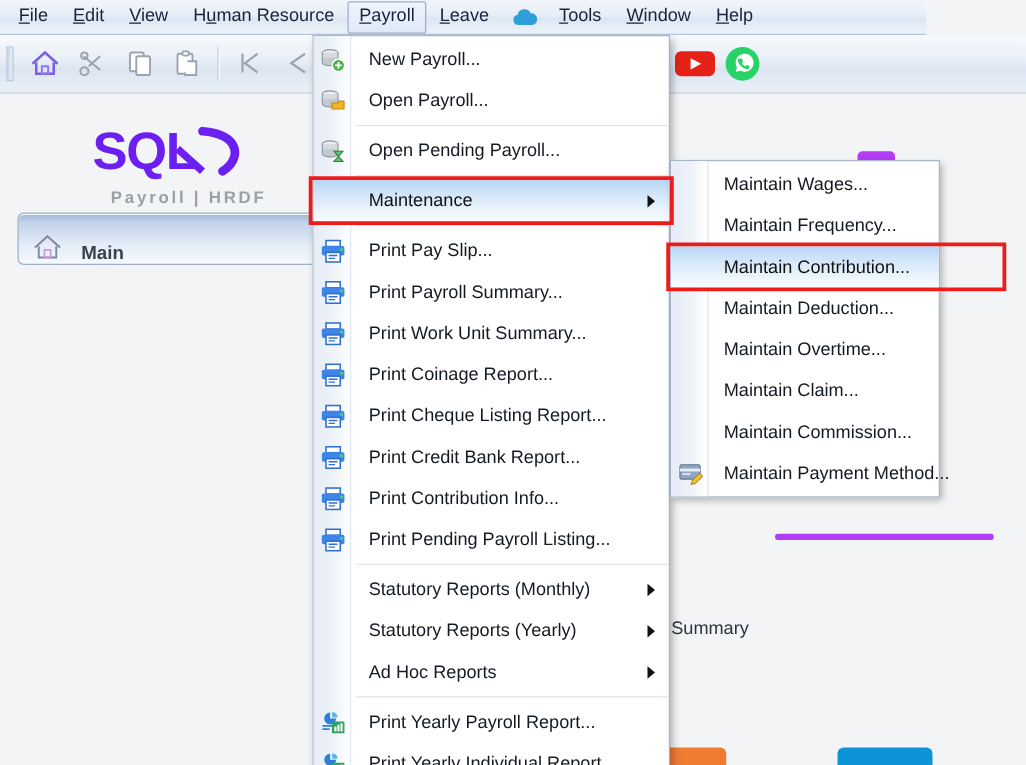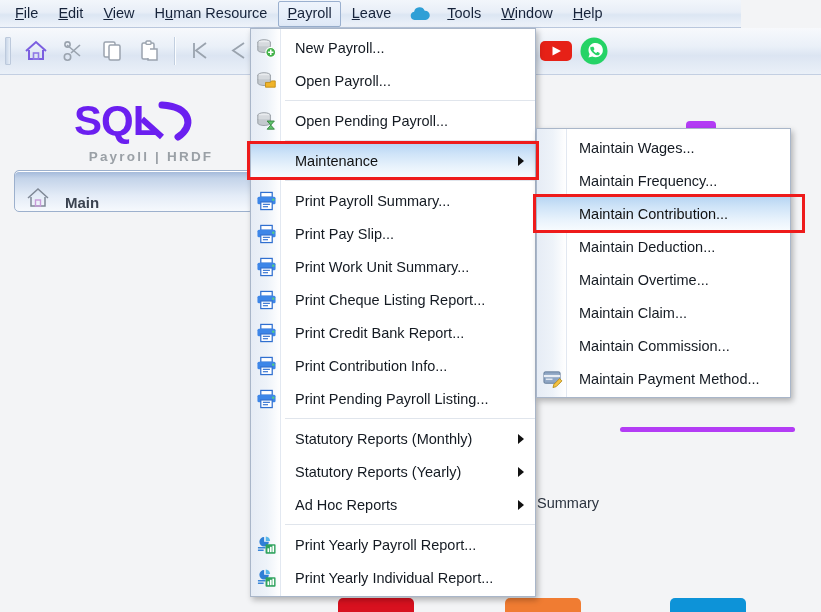--- a/index.html
+++ b/index.html
@@ -216,21 +216,21 @@
     z-index: 80;
   }
 
   
   #menu-payroll {
     left: 250px; top: 28px;
     width: 286px;
   }
   #menu-maintenance {
     left: 536px; top: 128px;
-    width: 255px;
+    width: 216px;
   }
   #menu-maintenance .gutter { width: 29px; }
   #menu-maintenance .mi .mi-label { margin-left: 42px; }
 
   
   .ico-printer { width: 21px; height: 20px; }
   .ico-money { width: 22px; height: 20px; }
   .ico-chart { width: 21px; height: 20px; }
 </style>
 </head>
@@ -444,47 +444,60 @@
         <span class="mi-icon">
           <svg class="ico-printer" viewBox="0 0 22 21">
             <rect x="5" y="1.5" width="12" height="5" fill="#ffffff" stroke="#2f6fd0" stroke-width="1.3"></rect>
             <rect x="1.5" y="6" width="19" height="8" rx="1.6" fill="#3d86e8"></rect>
             <rect x="17" y="8" width="2.2" height="2.2" fill="#54d17a"></rect>
             <rect x="5" y="11.5" width="12" height="8" fill="#ffffff" stroke="#2f6fd0" stroke-width="1.3"></rect>
             <line x1="7.2" y1="14" x2="14.6" y2="14" stroke="#2f6fd0" stroke-width="1.2"></line>
             <line x1="7.2" y1="16.5" x2="12.6" y2="16.5" stroke="#2f6fd0" stroke-width="1.2"></line>
           </svg>
         </span>
+        <span class="mi-label">Print Pay Slip...</span>
+      </div>
+      <div class="mi">
+        <span class="mi-icon">
+          <svg class="ico-printer" viewBox="0 0 22 21">
+            <rect x="5" y="1.5" width="12" height="5" fill="#ffffff" stroke="#2f6fd0" stroke-width="1.3"></rect>
+            <rect x="1.5" y="6" width="19" height="8" rx="1.6" fill="#3d86e8"></rect>
+            <rect x="17" y="8" width="2.2" height="2.2" fill="#54d17a"></rect>
+            <rect x="5" y="11.5" width="12" height="8" fill="#ffffff" stroke="#2f6fd0" stroke-width="1.3"></rect>
+            <line x1="7.2" y1="14" x2="14.6" y2="14" stroke="#2f6fd0" stroke-width="1.2"></line>
+            <line x1="7.2" y1="16.5" x2="12.6" y2="16.5" stroke="#2f6fd0" stroke-width="1.2"></line>
+          </svg>
+        </span>
         <span class="mi-label">Print Payroll Summary...</span>
       </div>
       <div class="mi">
         <span class="mi-icon">
           <svg class="ico-printer" viewBox="0 0 22 21">
             <rect x="5" y="1.5" width="12" height="5" fill="#ffffff" stroke="#2f6fd0" stroke-width="1.3"></rect>
             <rect x="1.5" y="6" width="19" height="8" rx="1.6" fill="#3d86e8"></rect>
             <rect x="17" y="8" width="2.2" height="2.2" fill="#54d17a"></rect>
             <rect x="5" y="11.5" width="12" height="8" fill="#ffffff" stroke="#2f6fd0" stroke-width="1.3"></rect>
             <line x1="7.2" y1="14" x2="14.6" y2="14" stroke="#2f6fd0" stroke-width="1.2"></line>
             <line x1="7.2" y1="16.5" x2="12.6" y2="16.5" stroke="#2f6fd0" stroke-width="1.2"></line>
           </svg>
         </span>
-        <span class="mi-label">Print Pay Slip...</span>
-      </div>
-      <div class="mi">
-        <span class="mi-icon">
-          <svg class="ico-printer" viewBox="0 0 22 21">
-            <rect x="5" y="1.5" width="12" height="5" fill="#ffffff" stroke="#2f6fd0" stroke-width="1.3"></rect>
-            <rect x="1.5" y="6" width="19" height="8" rx="1.6" fill="#3d86e8"></rect>
-            <rect x="17" y="8" width="2.2" height="2.2" fill="#54d17a"></rect>
-            <rect x="5" y="11.5" width="12" height="8" fill="#ffffff" stroke="#2f6fd0" stroke-width="1.3"></rect>
-            <line x1="7.2" y1="14" x2="14.6" y2="14" stroke="#2f6fd0" stroke-width="1.2"></line>
-            <line x1="7.2" y1="16.5" x2="12.6" y2="16.5" stroke="#2f6fd0" stroke-width="1.2"></line>
-          </svg>
-        </span>
         <span class="mi-label">Print Work Unit Summary...</span>
+      </div>
+      <div class="mi">
+        <span class="mi-icon">
+          <svg class="ico-printer" viewBox="0 0 22 21">
+            <rect x="5" y="1.5" width="12" height="5" fill="#ffffff" stroke="#2f6fd0" stroke-width="1.3"></rect>
+            <rect x="1.5" y="6" width="19" height="8" rx="1.6" fill="#3d86e8"></rect>
+            <rect x="17" y="8" width="2.2" height="2.2" fill="#54d17a"></rect>
+            <rect x="5" y="11.5" width="12" height="8" fill="#ffffff" stroke="#2f6fd0" stroke-width="1.3"></rect>
+            <line x1="7.2" y1="14" x2="14.6" y2="14" stroke="#2f6fd0" stroke-width="1.2"></line>
+            <line x1="7.2" y1="16.5" x2="12.6" y2="16.5" stroke="#2f6fd0" stroke-width="1.2"></line>
+          </svg>
+        </span>
+        <span class="mi-label">Print Coinage Report...</span>
       </div>
       <div class="mi">
         <span class="mi-icon">
           <svg class="ico-printer" viewBox="0 0 22 21">
             <rect x="5" y="1.5" width="12" height="5" fill="#ffffff" stroke="#2f6fd0" stroke-width="1.3"></rect>
             <rect x="1.5" y="6" width="19" height="8" rx="1.6" fill="#3d86e8"></rect>
             <rect x="17" y="8" width="2.2" height="2.2" fill="#54d17a"></rect>
             <rect x="5" y="11.5" width="12" height="8" fill="#ffffff" stroke="#2f6fd0" stroke-width="1.3"></rect>
             <line x1="7.2" y1="14" x2="14.6" y2="14" stroke="#2f6fd0" stroke-width="1.2"></line>
             <line x1="7.2" y1="16.5" x2="12.6" y2="16.5" stroke="#2f6fd0" stroke-width="1.2"></line>

